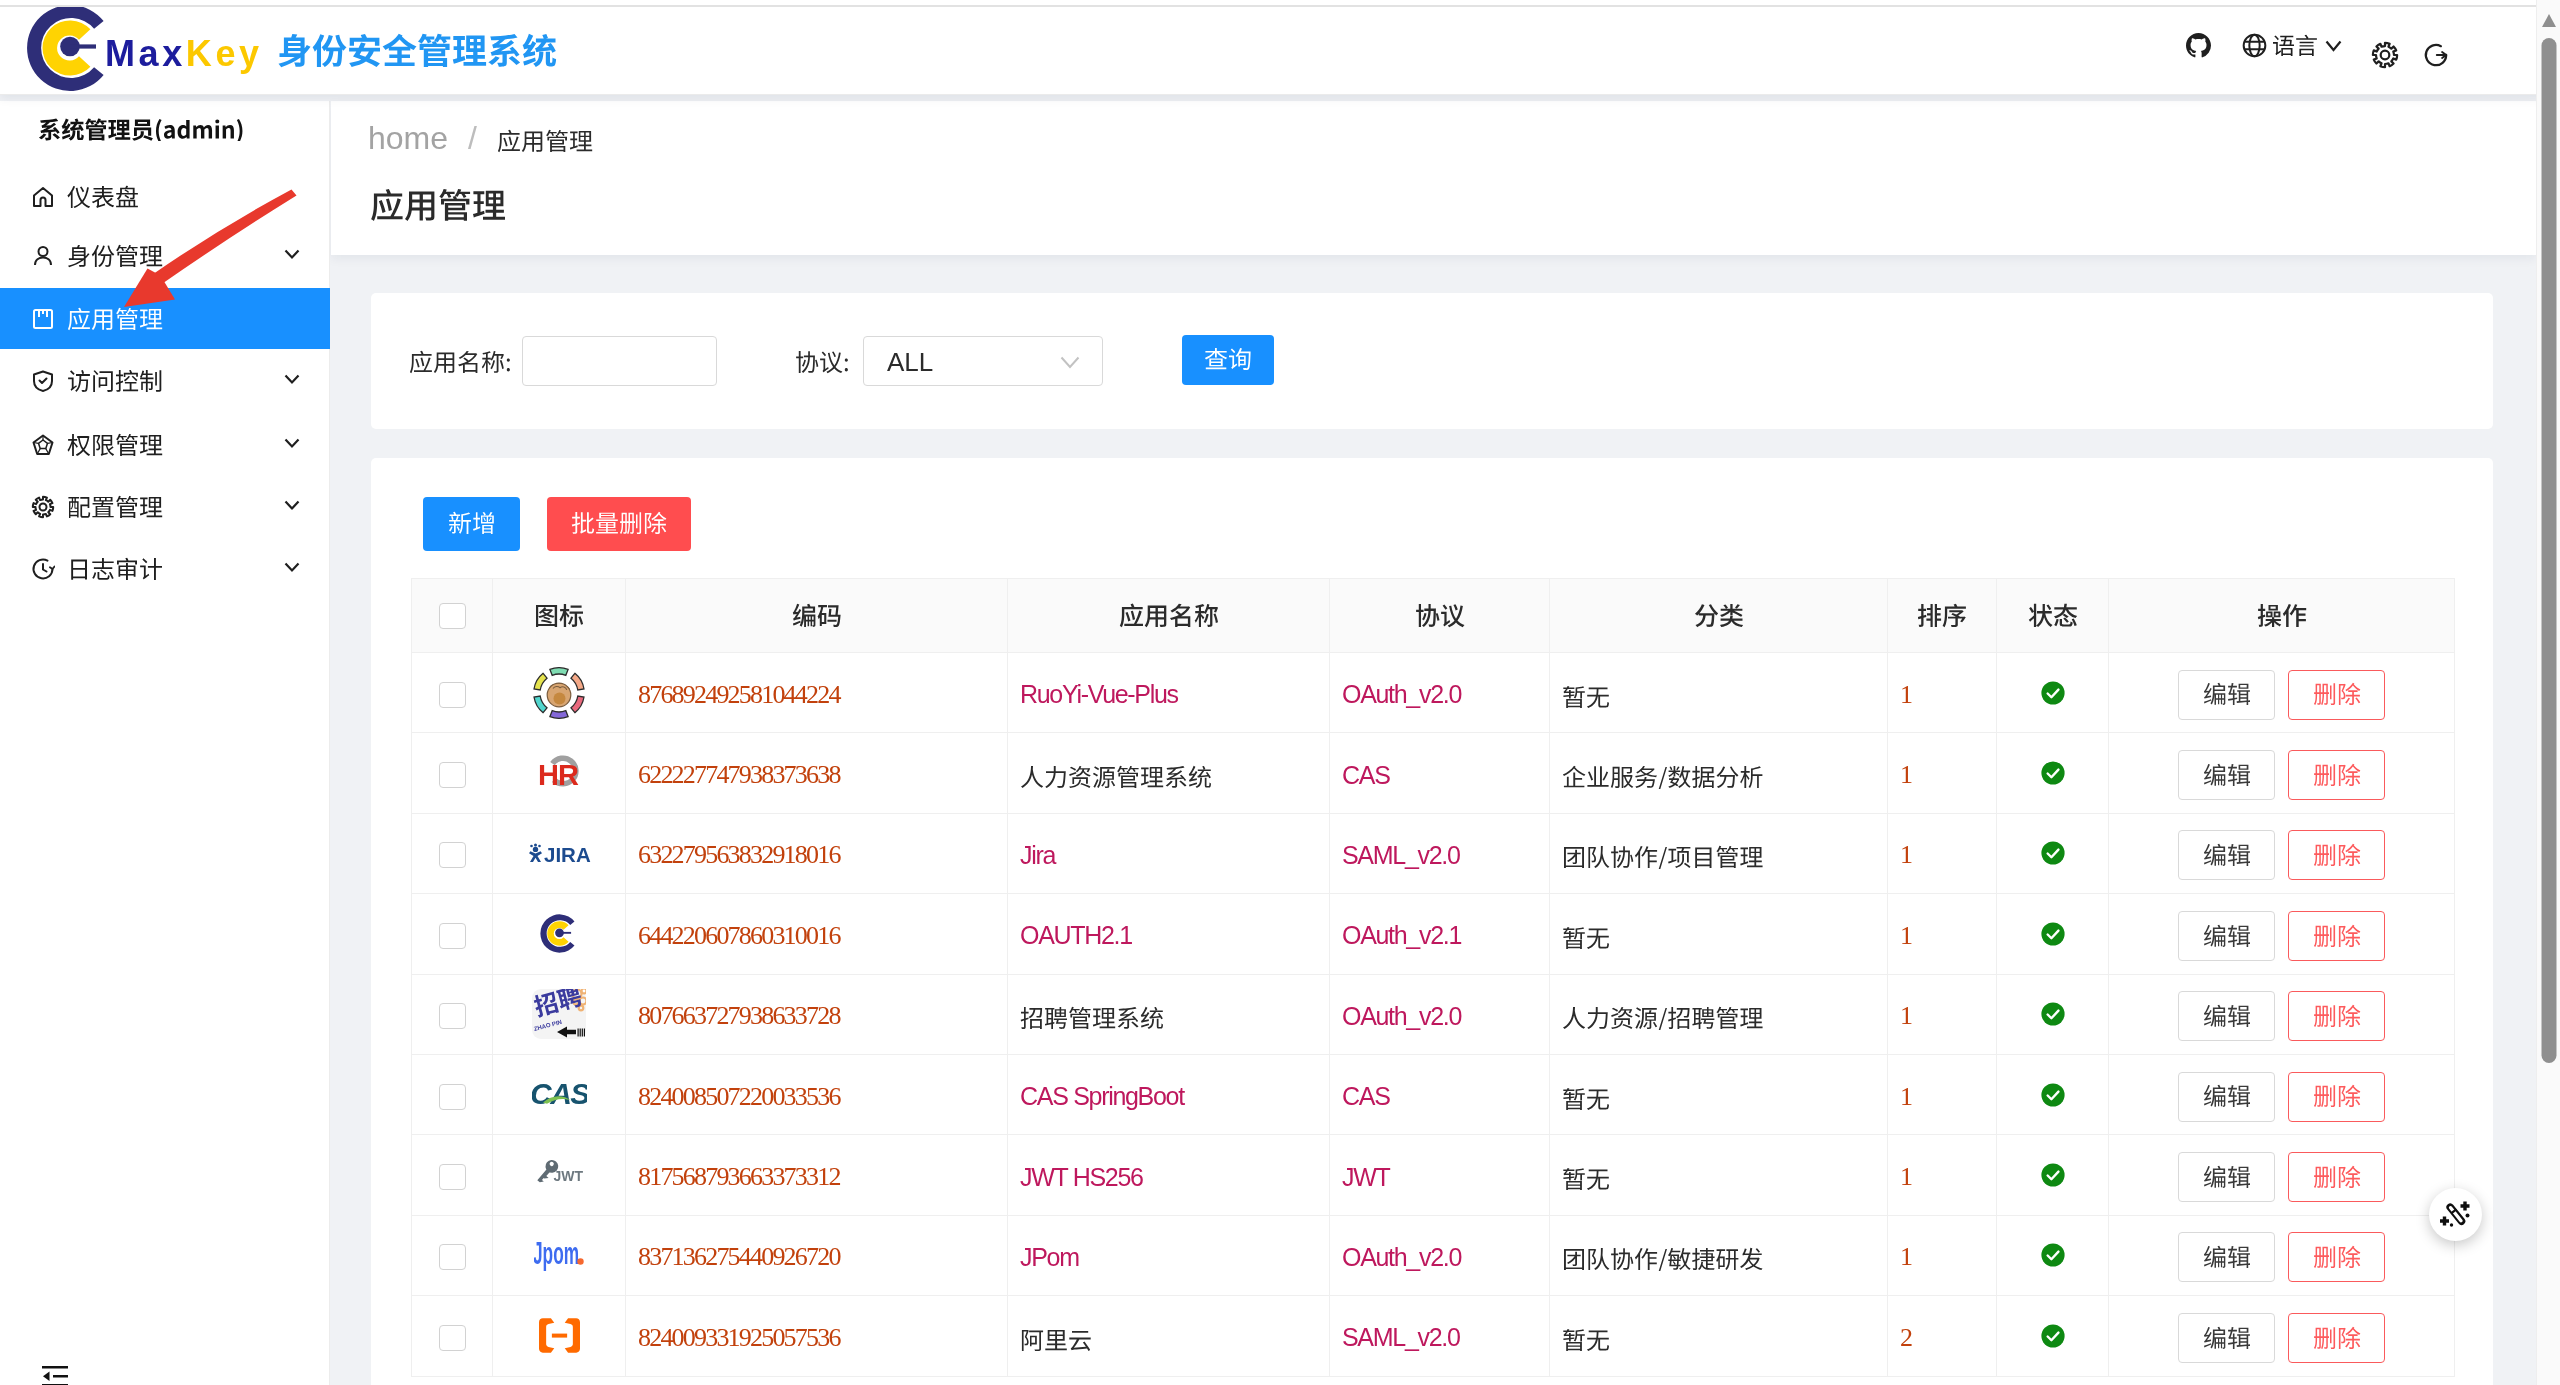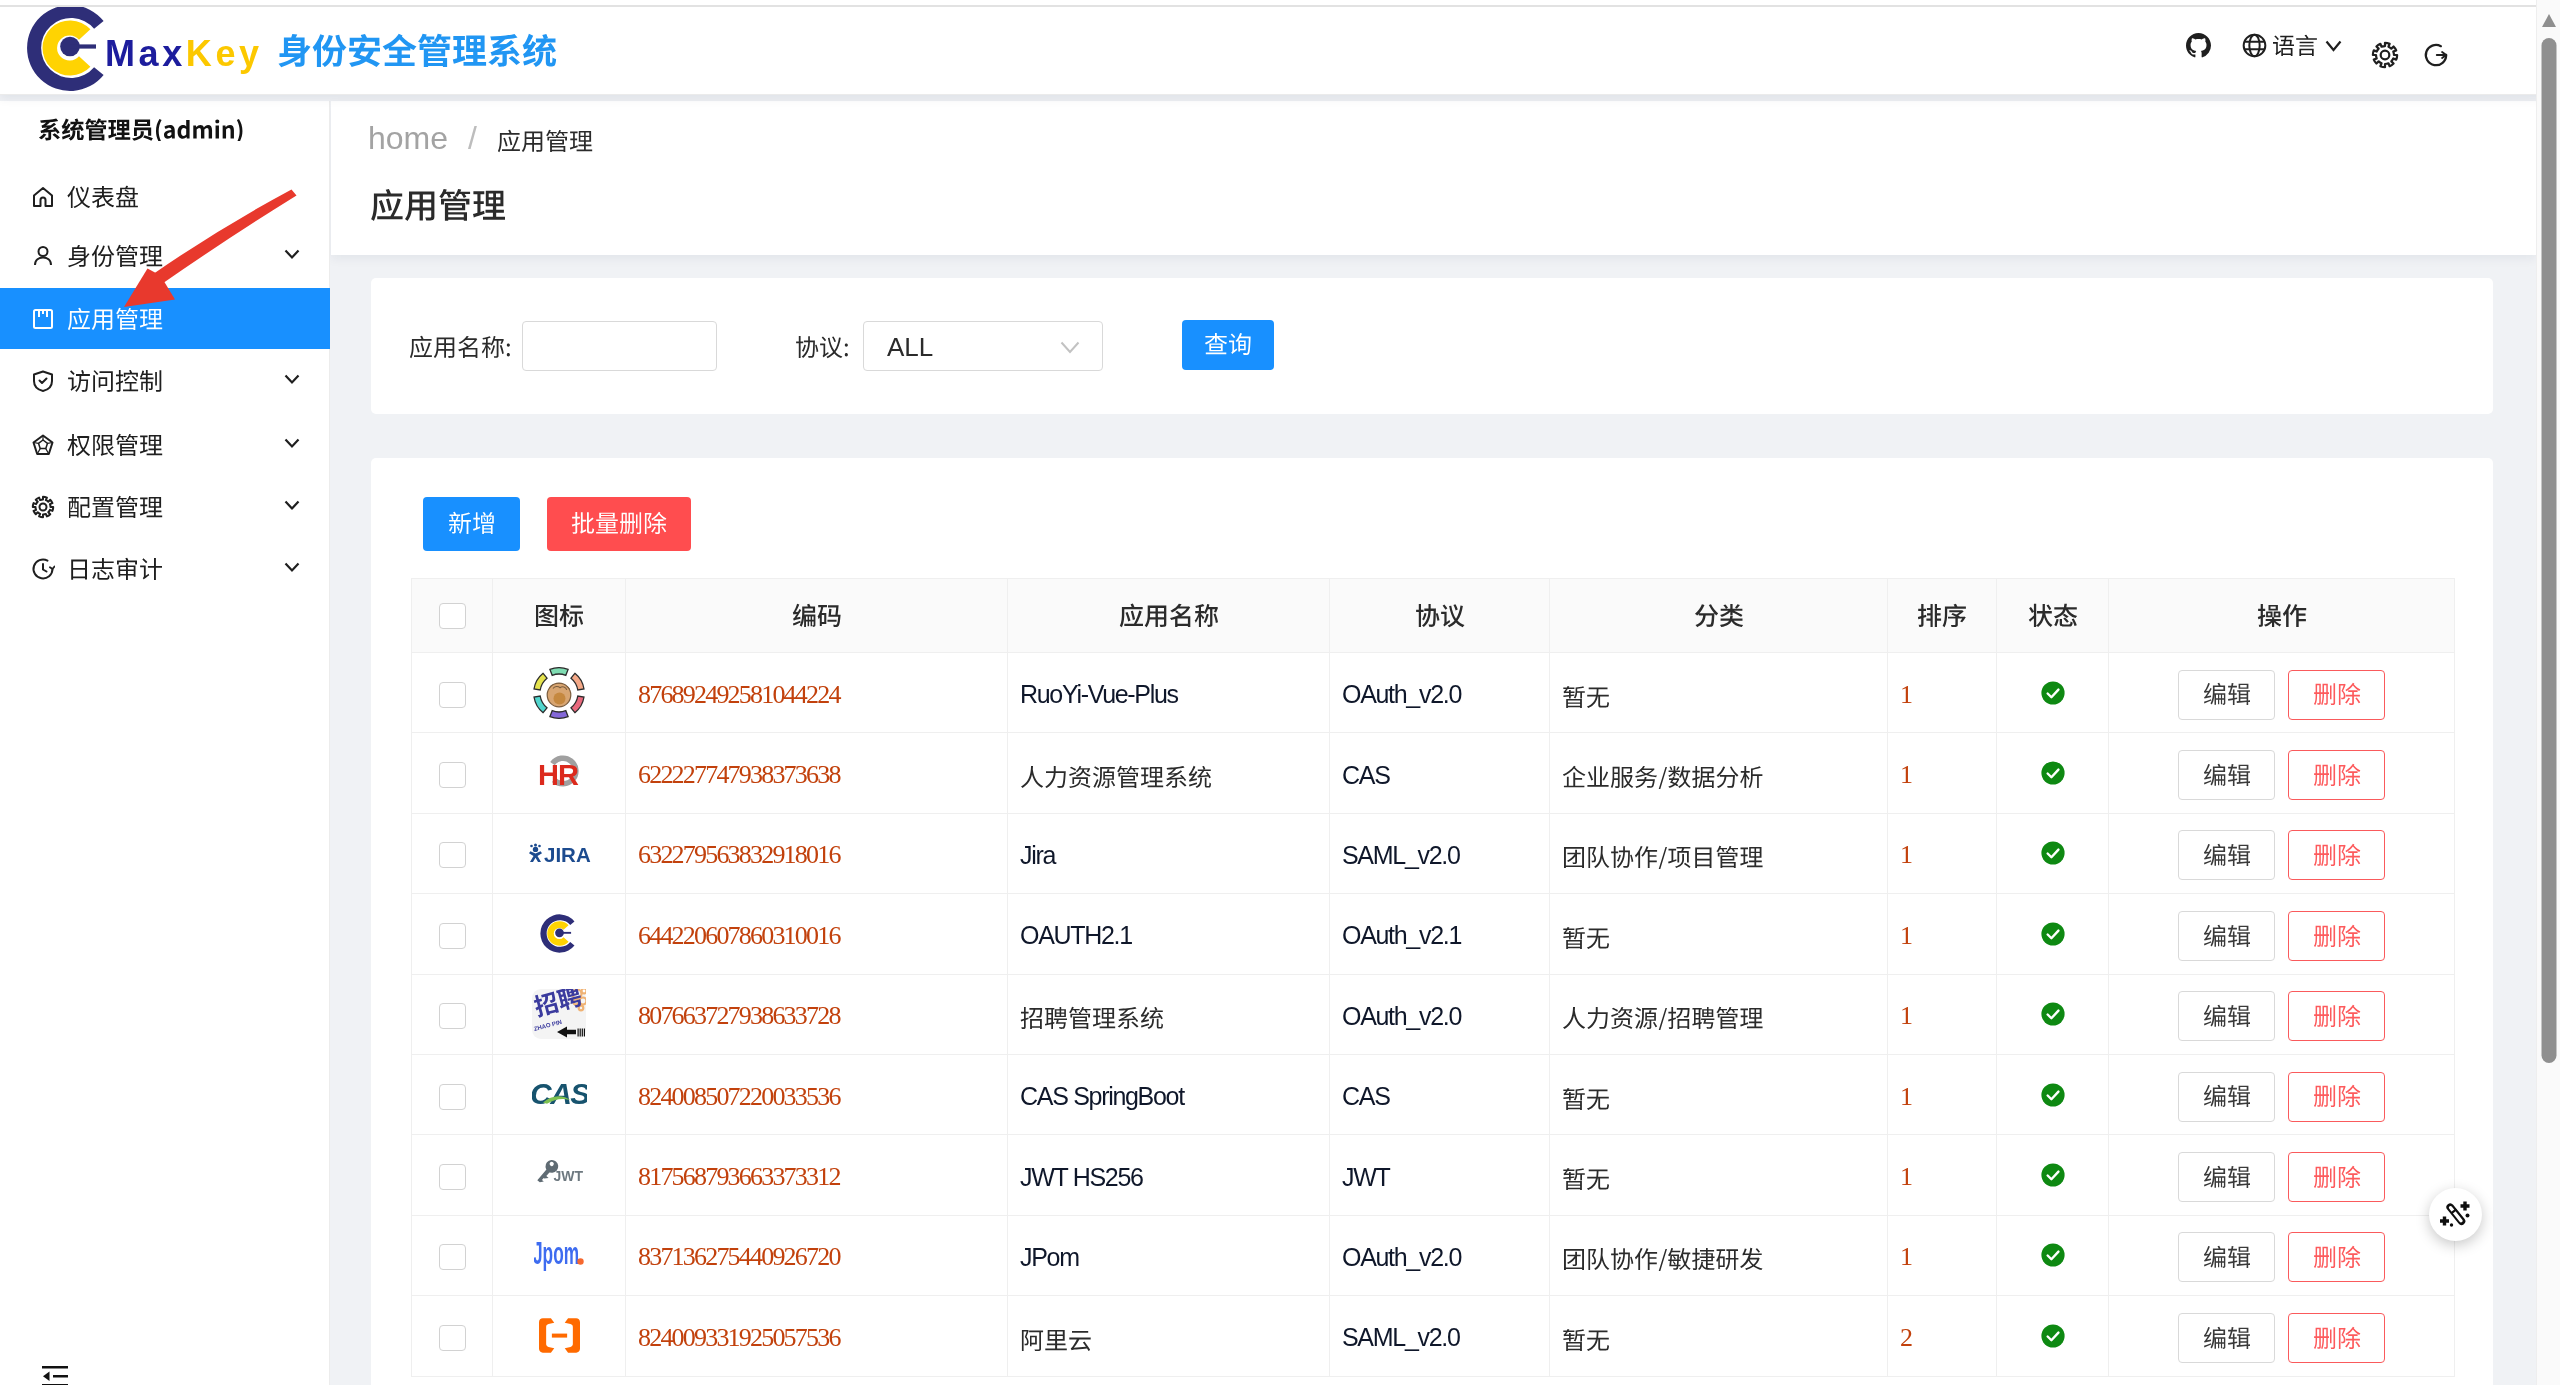--- a/index.html
+++ b/index.html
@@ -5,36 +5,36 @@
 html,body { width:2560px; height:1385px; overflow:hidden; }
 body { font-family:"Liberation Sans", sans-serif; background:#f0f2f5; position:relative; }
 svg.zh { display:inline-block; vertical-align:middle; }
 #topstrip { position:absolute; left:0; top:0; width:2560px; height:7px; background:#fff; border-bottom:2px solid #e2e2e2; z-index:31; }
 #hdr { position:absolute; left:0; top:3px; width:2560px; height:92px; background:#fff;
   border-bottom:1px solid #ebebeb; box-shadow:0 3px 10px rgba(0,30,60,0.08); z-index:30; }
 #sidebar { position:absolute; left:0; top:101px; width:330px; height:1284px; background:#fff; border-right:1px solid #ececec; z-index:10; }
 #pghdr { position:absolute; left:331px; top:101px; width:2205px; height:154px; background:#fff;
   box-shadow:0 4px 10px rgba(0,30,60,0.06); z-index:5; }
 .card { position:absolute; background:#fff; border-radius:5px; }
-#searchcard { left:371px; top:278px; width:2122px; height:136px; }
+#searchcard { left:371px; top:293px; width:2122px; height:136px; }
 #tablecard { left:371px; top:458px; width:2122px; height:927px; border-radius:5px 5px 0 0; }
 .menuitem { position:absolute; left:0; width:330px; height:62px; }
 .menuitem .ic { position:absolute; left:31px; top:50%; margin-top:-12px; }
 .menuitem .tx { position:absolute; left:67px; top:50%; transform:translateY(-50%); }
 .menuitem .ch { position:absolute; left:284px; top:50%; margin-top:-7px; }
 .btn { display:inline-block; text-align:center; border-radius:4px; }
 input.q { position:absolute; left:151px; top:43px; width:195px; height:50px; border:1px solid #d9d9d9; border-radius:4px; outline:none; background:#fff; }
 #seltbox { position:absolute; left:492px; top:43px; width:240px; height:50px; border:1px solid #d9d9d9; border-radius:4px; background:#fff; }
 table#apps { border-collapse:collapse; table-layout:fixed; width:2043px; }
 table#apps th, table#apps td { border:1px solid #efefef; overflow:hidden; }
 table#apps th { background:#fafafa; height:74px; font-weight:normal; }
 table#apps td { height:80.4px; vertical-align:middle; padding-top:4px; }
 .cbx { width:27px; height:26px; border:1.5px solid #d2d2d2; border-radius:4px; background:#fff; margin:0 auto; }
 .num { font-size:26px; color:#c2410c; padding-left:12px; letter-spacing:-1.8px;font-family:Liberation Serif, serif; }
-.ltxt { font-size:25px; color:#0f172a; padding-left:12px; letter-spacing:-1.3px; }
+.ltxt { font-size:25px; color:#be185d; padding-left:12px; letter-spacing:-1.3px; }
 .opbtn { display:inline-block; width:97px; height:50px; line-height:46px; border:1px solid #d9d9d9; border-radius:4px;
   background:#fff; text-align:center; }
 .opbtn.del { border-color:#fa5a5c; }
 .icwrap { text-align:center; }
 </style></head><body>
 
 <div id="topstrip"></div>
 <div id="hdr">
 <svg width="160" height="92" style="position:absolute;left:0;top:0">
 <g transform="translate(70,45)">

